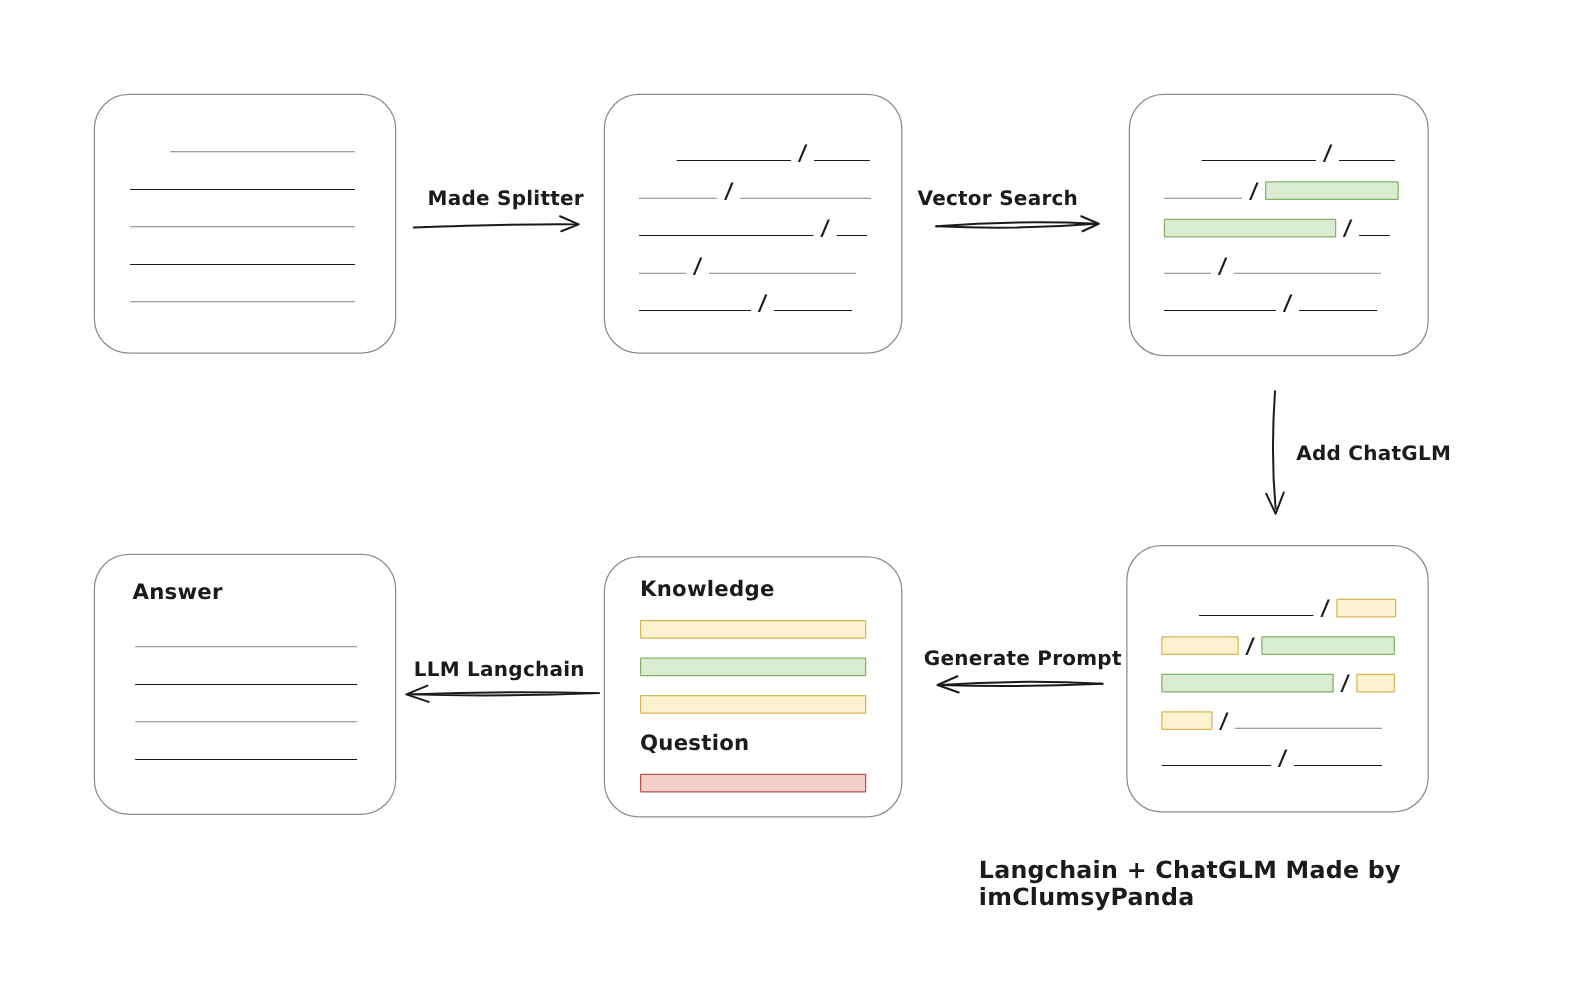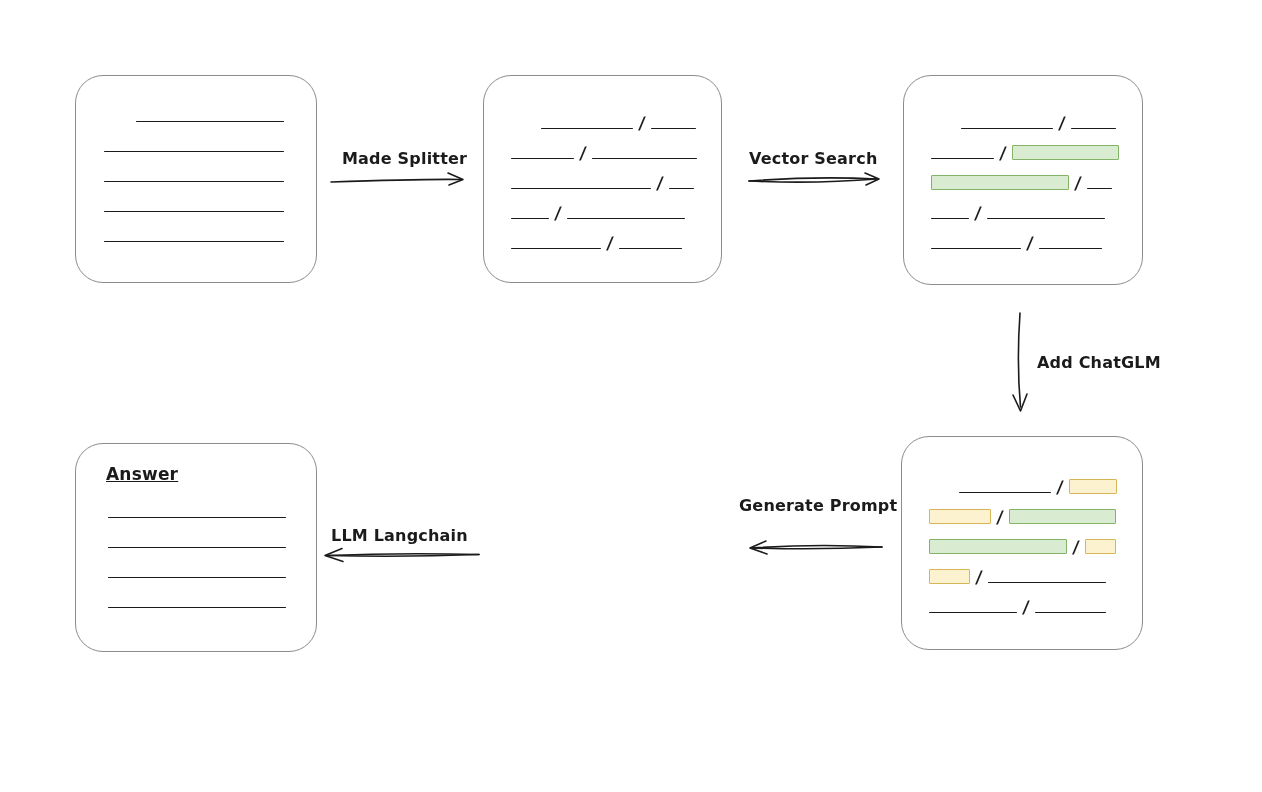--- a/index.html
+++ b/index.html
@@ -55,35 +55,35 @@
     font-weight: 600;
     margin: 0 6px;
     transform: skewX(-6deg);
   }
 
   .heading {
     font-size: 17px;
     font-weight: 600;
     letter-spacing: 0.2px;
   }
-  .box-inner { padding: 16px 28px 0 28px; text-decoration: underline; }
+  .box-inner { padding: 16px 28px 0 28px; }
   #box-answer .box-inner { padding: 20px 30px 0 30px; }
 
   
   .edge-label {
     position: absolute;
     font-size: 16px;
     font-weight: 600;
     white-space: nowrap;
     letter-spacing: 0.2px;
   }
   #lbl-text-splitter   { left: 342px;  top: 149px; }
-  #lbl-vector-search   { left: 749px;  top: 149px; }
+  #lbl-vector-search   { left: 734px;  top: 149px; }
   #lbl-add-context     { left: 1037px; top: 353px; }
-  #lbl-generate-prompt { left: 739px;  top: 496px; }
+  #lbl-generate-prompt { left: 739px;  top: 517px; }
   #lbl-llm-response    { left: 331px;  top: 526px; }
 
   .arrow-svg { position: absolute; overflow: visible; }
   #arr-text-splitter   { left: 325px;  top: 168px; }
   #arr-vector-search   { left: 743px;  top: 168px; }
   #arr-add-context     { left: 1006px; top: 308px; }
   #arr-generate-prompt { left: 740px;  top: 536px; }
   #arr-llm-response    { left: 316px;  top: 544px; }
   .arrow-svg path, .arrow-svg polyline {
     fill: none;
@@ -209,20 +209,42 @@
           <div class="line-seg" style="width: 118px;"></div>
         </div>
         <div class="seg-row">
           <div class="line-seg" style="width: 88px;"></div>
           <span class="slash">/</span>
           <div class="line-seg" style="width: 71px;"></div>
         </div>
       </div>
   </div>
 
+  <div class="node" id="box-prompt">
+    <div class="box-inner">
+      <div class="heading">Knowledge</div>
+      <div class="rows bar-rows">
+          <div class="seg-row">
+            <div class="bar-seg" style="width: 183px; background: rgb(253, 242, 208); border-color: rgb(214, 182, 86);"></div>
+          </div>
+          <div class="seg-row">
+            <div class="bar-seg" style="width: 183px; background: rgb(217, 236, 210); border-color: rgb(130, 179, 102);"></div>
+          </div>
+          <div class="seg-row">
+            <div class="bar-seg" style="width: 183px; background: rgb(253, 242, 208); border-color: rgb(214, 182, 86);"></div>
+          </div>
+        </div>
+      <div class="heading" style="margin-top:14px;">Question</div>
+      <div class="rows bar-rows">
+          <div class="seg-row">
+            <div class="bar-seg" style="width: 182px; background: rgb(245, 207, 203); border-color: rgb(184, 84, 80);"></div>
+          </div>
+        </div>
+    </div>
+  </div>
 
   <div class="node" id="box-answer">
     <div class="box-inner">
       <div class="heading">Answer</div>
       <div class="rows answer-rows" style="gap:13px; padding-top:18px;">
           <div class="seg-row">
             <div class="line-seg" style="width: 180px;"></div>
           </div>
           <div class="seg-row">
             <div class="line-seg" style="width: 180px;"></div>
@@ -264,13 +286,14 @@
     <path d="M142,11 Q75,14 12,12"></path>
     <polyline points="26,5 10,12 27,18"></polyline>
   </svg>
 
   <svg class="arrow-svg" id="arr-llm-response" width="170" height="22">
     <path d="M163,10.5 Q85,8.5 11,11.5"></path>
     <path d="M163,10.5 Q85,13.5 11,11.5"></path>
     <polyline points="26,4.5 9,11.5 27,17.5"></polyline>
   </svg>
 
+  <div class="caption">Langchain + ChatGLM Made by imClumsyPanda</div>
 </div>
 
 </body></html>

